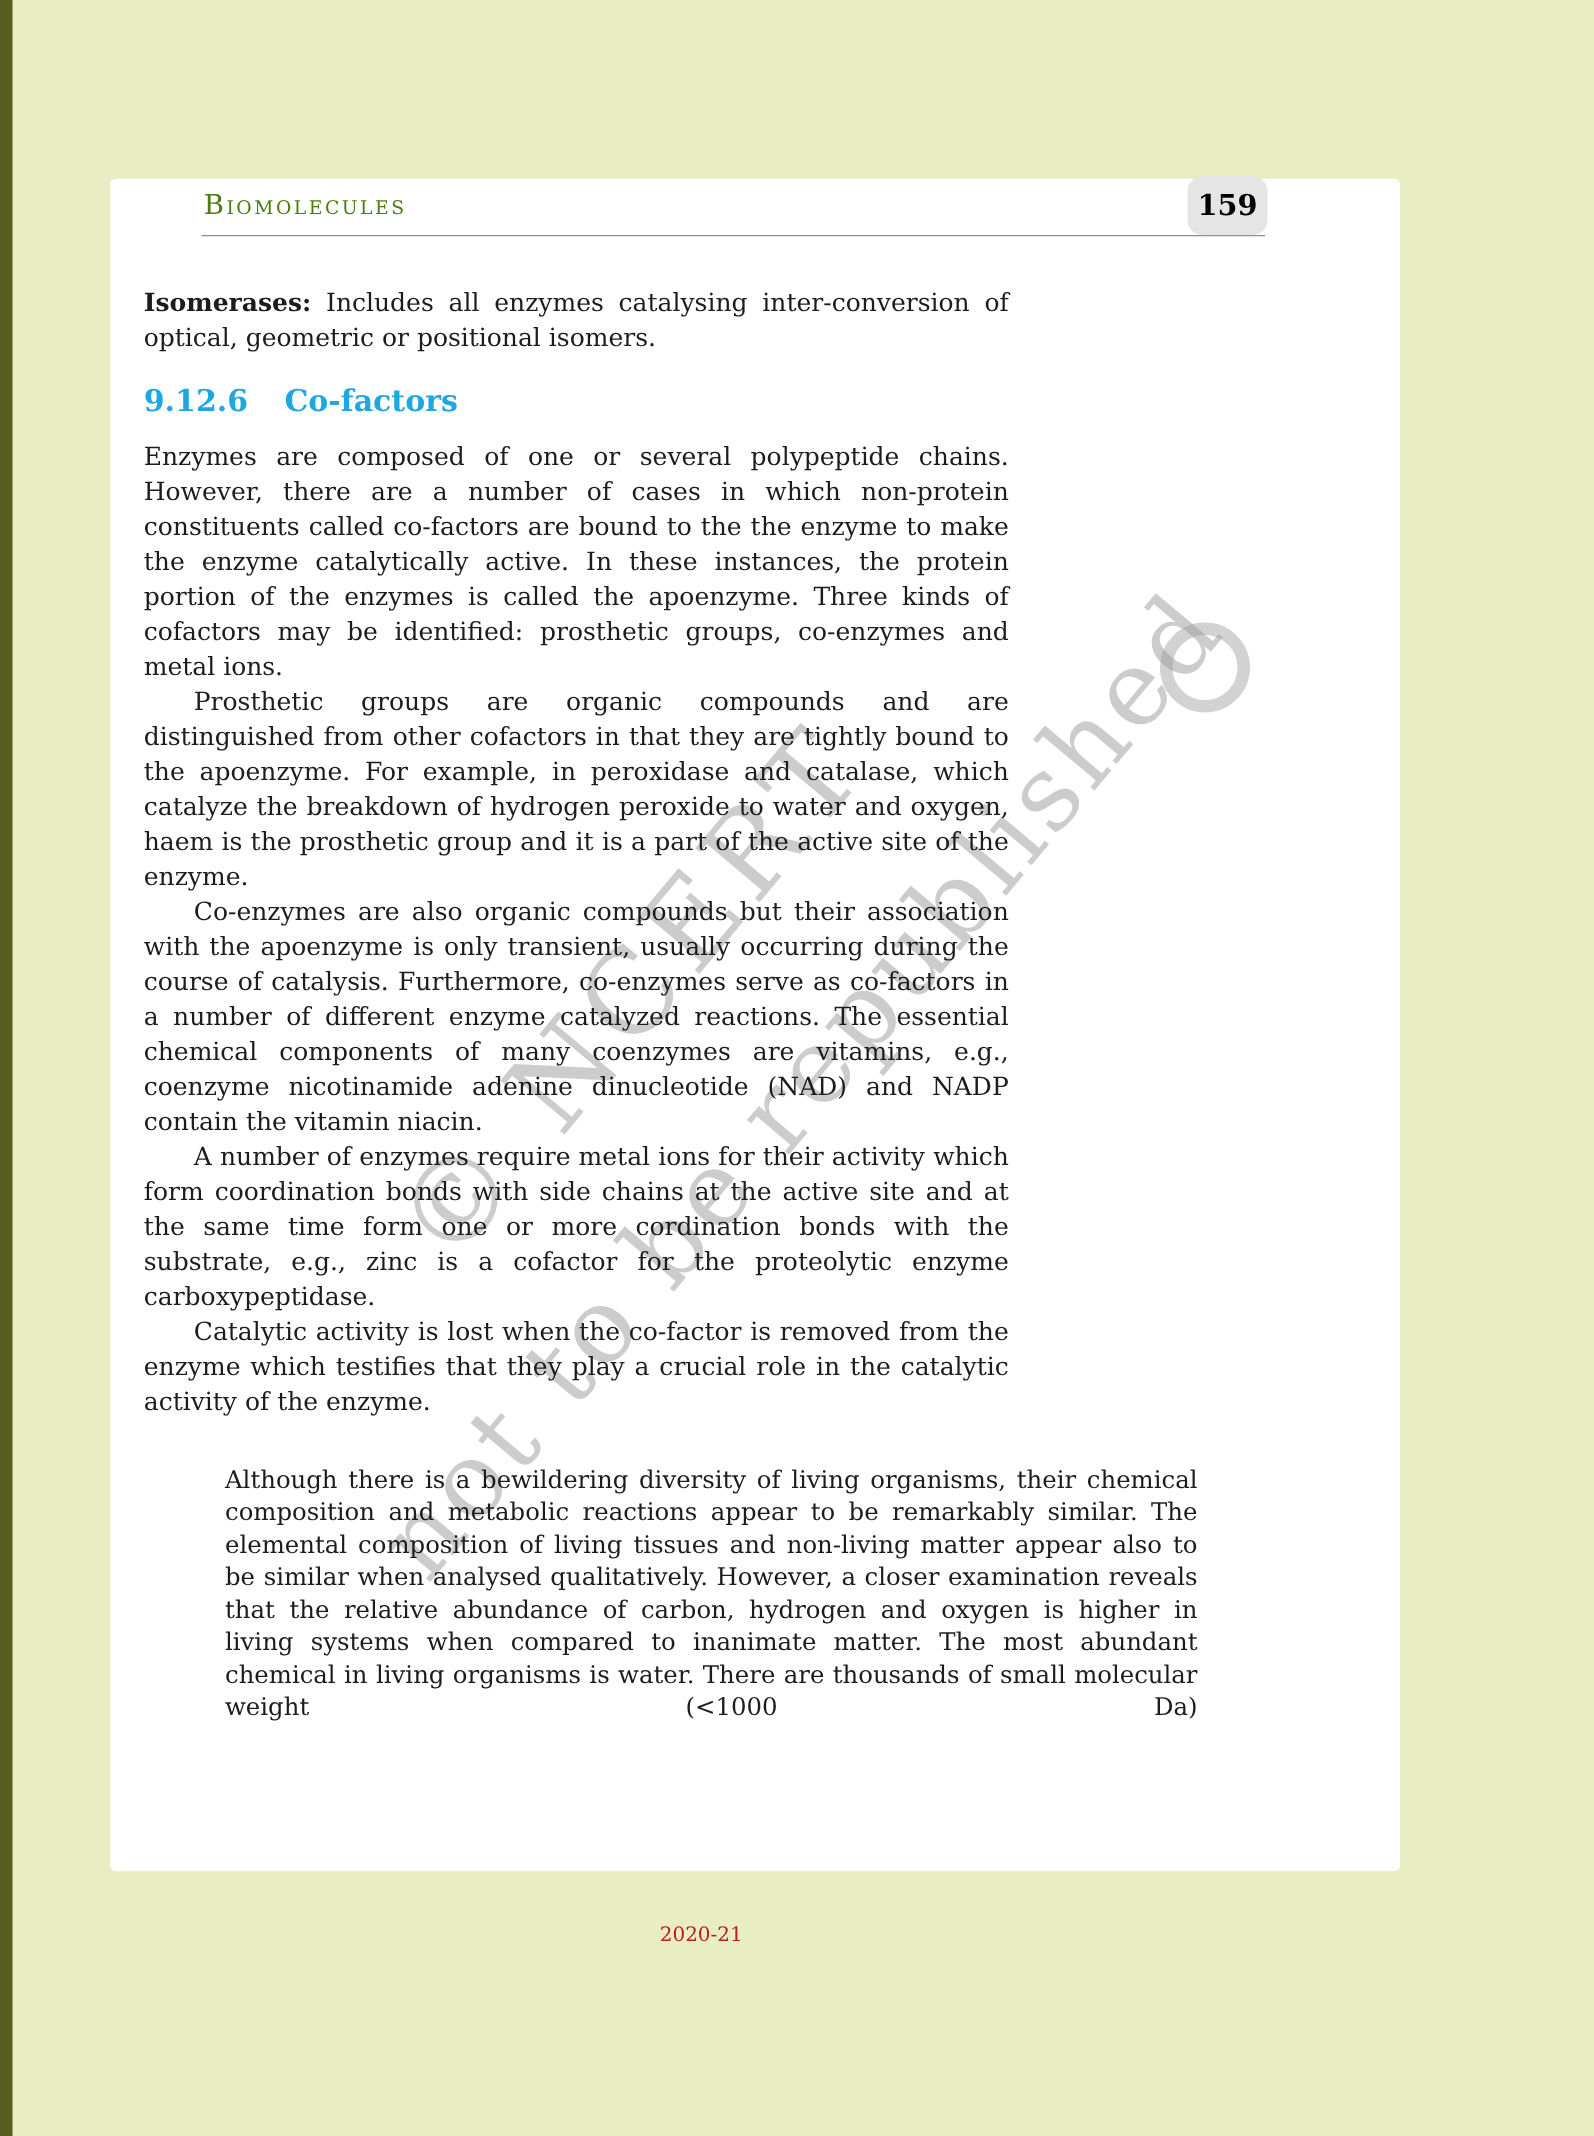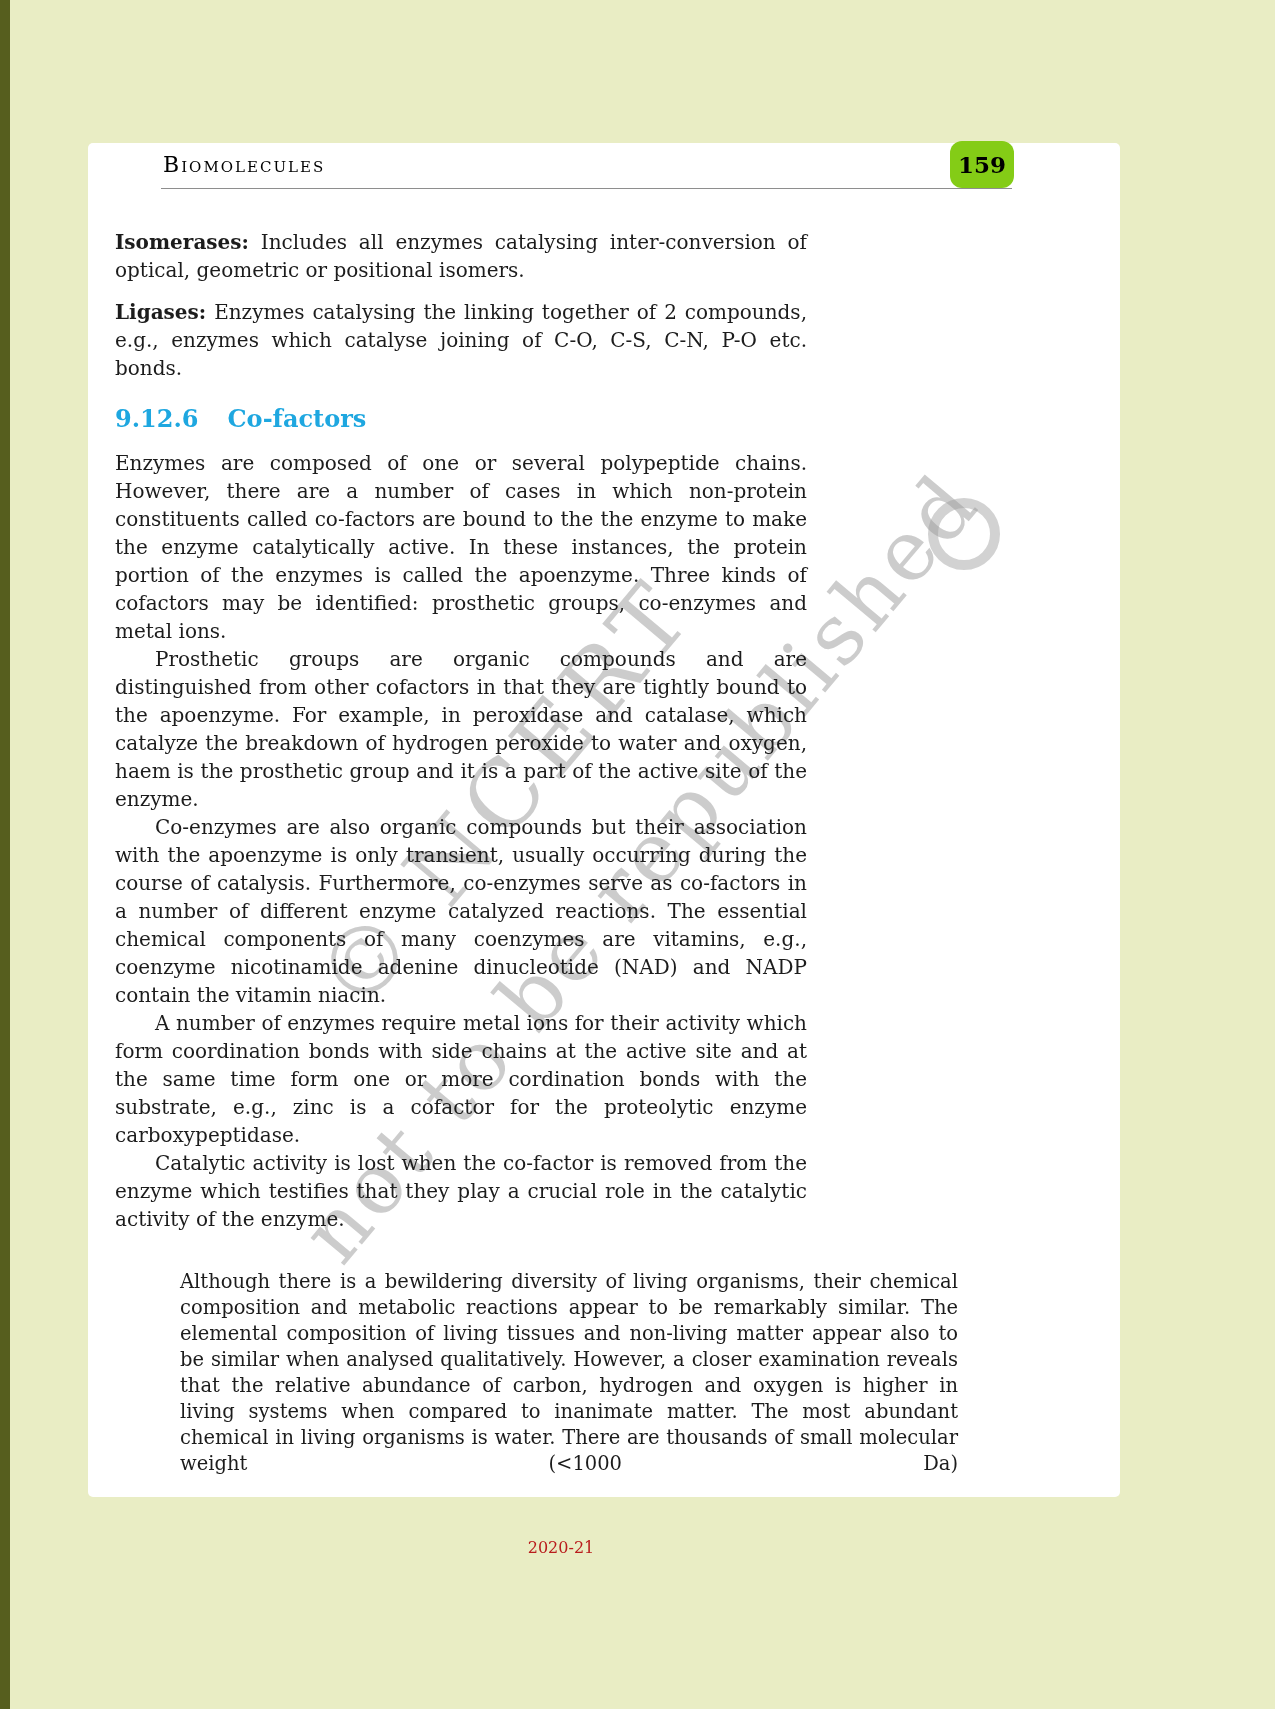--- a/index.html
+++ b/index.html
@@ -33,32 +33,32 @@
     z-index: 1;
   }
 
   
   .header-title {
     position: absolute; left: 163px; top: 152px;
     z-index: 4;
     font-variant: small-caps;
     font-size: 22px;
     letter-spacing: 2px;
-    color: #000000;
+    color: #4d7c0f;
   }
   .header-rule {
     position: absolute; left: 161px; top: 188px;
     width: 851px; height: 1px;
     background: #8e8e8e;
     z-index: 4;
   }
   .pagenum-box {
     position: absolute; left: 950px; top: 141px;
     width: 64px; height: 47px;
-    background: #84cc16;
+    background: #e5e5e5;
     border-radius: 12px;
     z-index: 5;
     display: flex; align-items: center; justify-content: center;
     font-weight: bold; font-size: 23px; color: #000;
   }
 
   
   .wm-line {
     position: absolute;
     white-space: nowrap;
@@ -152,21 +152,20 @@
   <div class="header-title">Biomolecules</div>
   <div class="header-rule"></div>
   <div class="pagenum-box">
     <span>159</span>
   </div>
 
   <div class="content">
 
     <p class="para"><b>Isomerases:</b><span> Includes all enzymes catalysing inter-conversion of optical, geometric or positional isomers.</span></p>
 
-    <p class="para"><b>Ligases:</b><span> Enzymes catalysing the linking together of 2 compounds, e.g., enzymes which catalyse joining of C-O, C-S, C-N, P-O etc. bonds.</span></p>
 
     <h2 class="section-heading"><span class="sec-num">9.12.6</span><span>Co-factors</span></h2>
 
     <p class="bodypara">Enzymes are composed of one or several polypeptide chains. However, there are a number of cases in which non-protein constituents called co-factors are bound to the the enzyme to make the enzyme catalytically active. In these instances, the protein portion of the enzymes is called the apoenzyme. Three kinds of cofactors may be identified: prosthetic groups, co-enzymes and metal ions.</p>
     <p class="bodypara indent">Prosthetic groups are organic compounds and are distinguished from other cofactors in that they are tightly bound to the apoenzyme. For example, in peroxidase and catalase, which catalyze the breakdown of hydrogen peroxide to water and oxygen, haem is the prosthetic group and it is a part of the active site of the enzyme.</p>
     <p class="bodypara indent">Co-enzymes are also organic compounds but their association with the apoenzyme is only transient, usually occurring during the course of catalysis. Furthermore, co-enzymes serve as co-factors in a number of different enzyme catalyzed reactions. The essential chemical components of many coenzymes are vitamins, e.g., coenzyme nicotinamide adenine dinucleotide (NAD) and NADP contain the vitamin niacin.</p>
     <p class="bodypara indent">A number of enzymes require metal ions for their activity which form coordination bonds with side chains at the active site and at the same time form one or more cordination bonds with the substrate, e.g., zinc is a cofactor for the proteolytic enzyme carboxypeptidase.</p>
     <p class="bodypara indent">Catalytic activity is lost when the co-factor is removed from the enzyme which testifies that they play a crucial role in the catalytic activity of the enzyme.</p>
 
     <p class="summary-text">Although there is a bewildering diversity of living organisms, their chemical composition and metabolic reactions appear to be remarkably similar. The elemental composition of living tissues and non-living matter appear also to be similar when analysed qualitatively. However, a closer examination reveals that the relative abundance of carbon, hydrogen and oxygen is higher in living systems when compared to inanimate matter. The most abundant chemical in living organisms is water. There are thousands of small molecular weight (&lt;1000 Da)</p>

